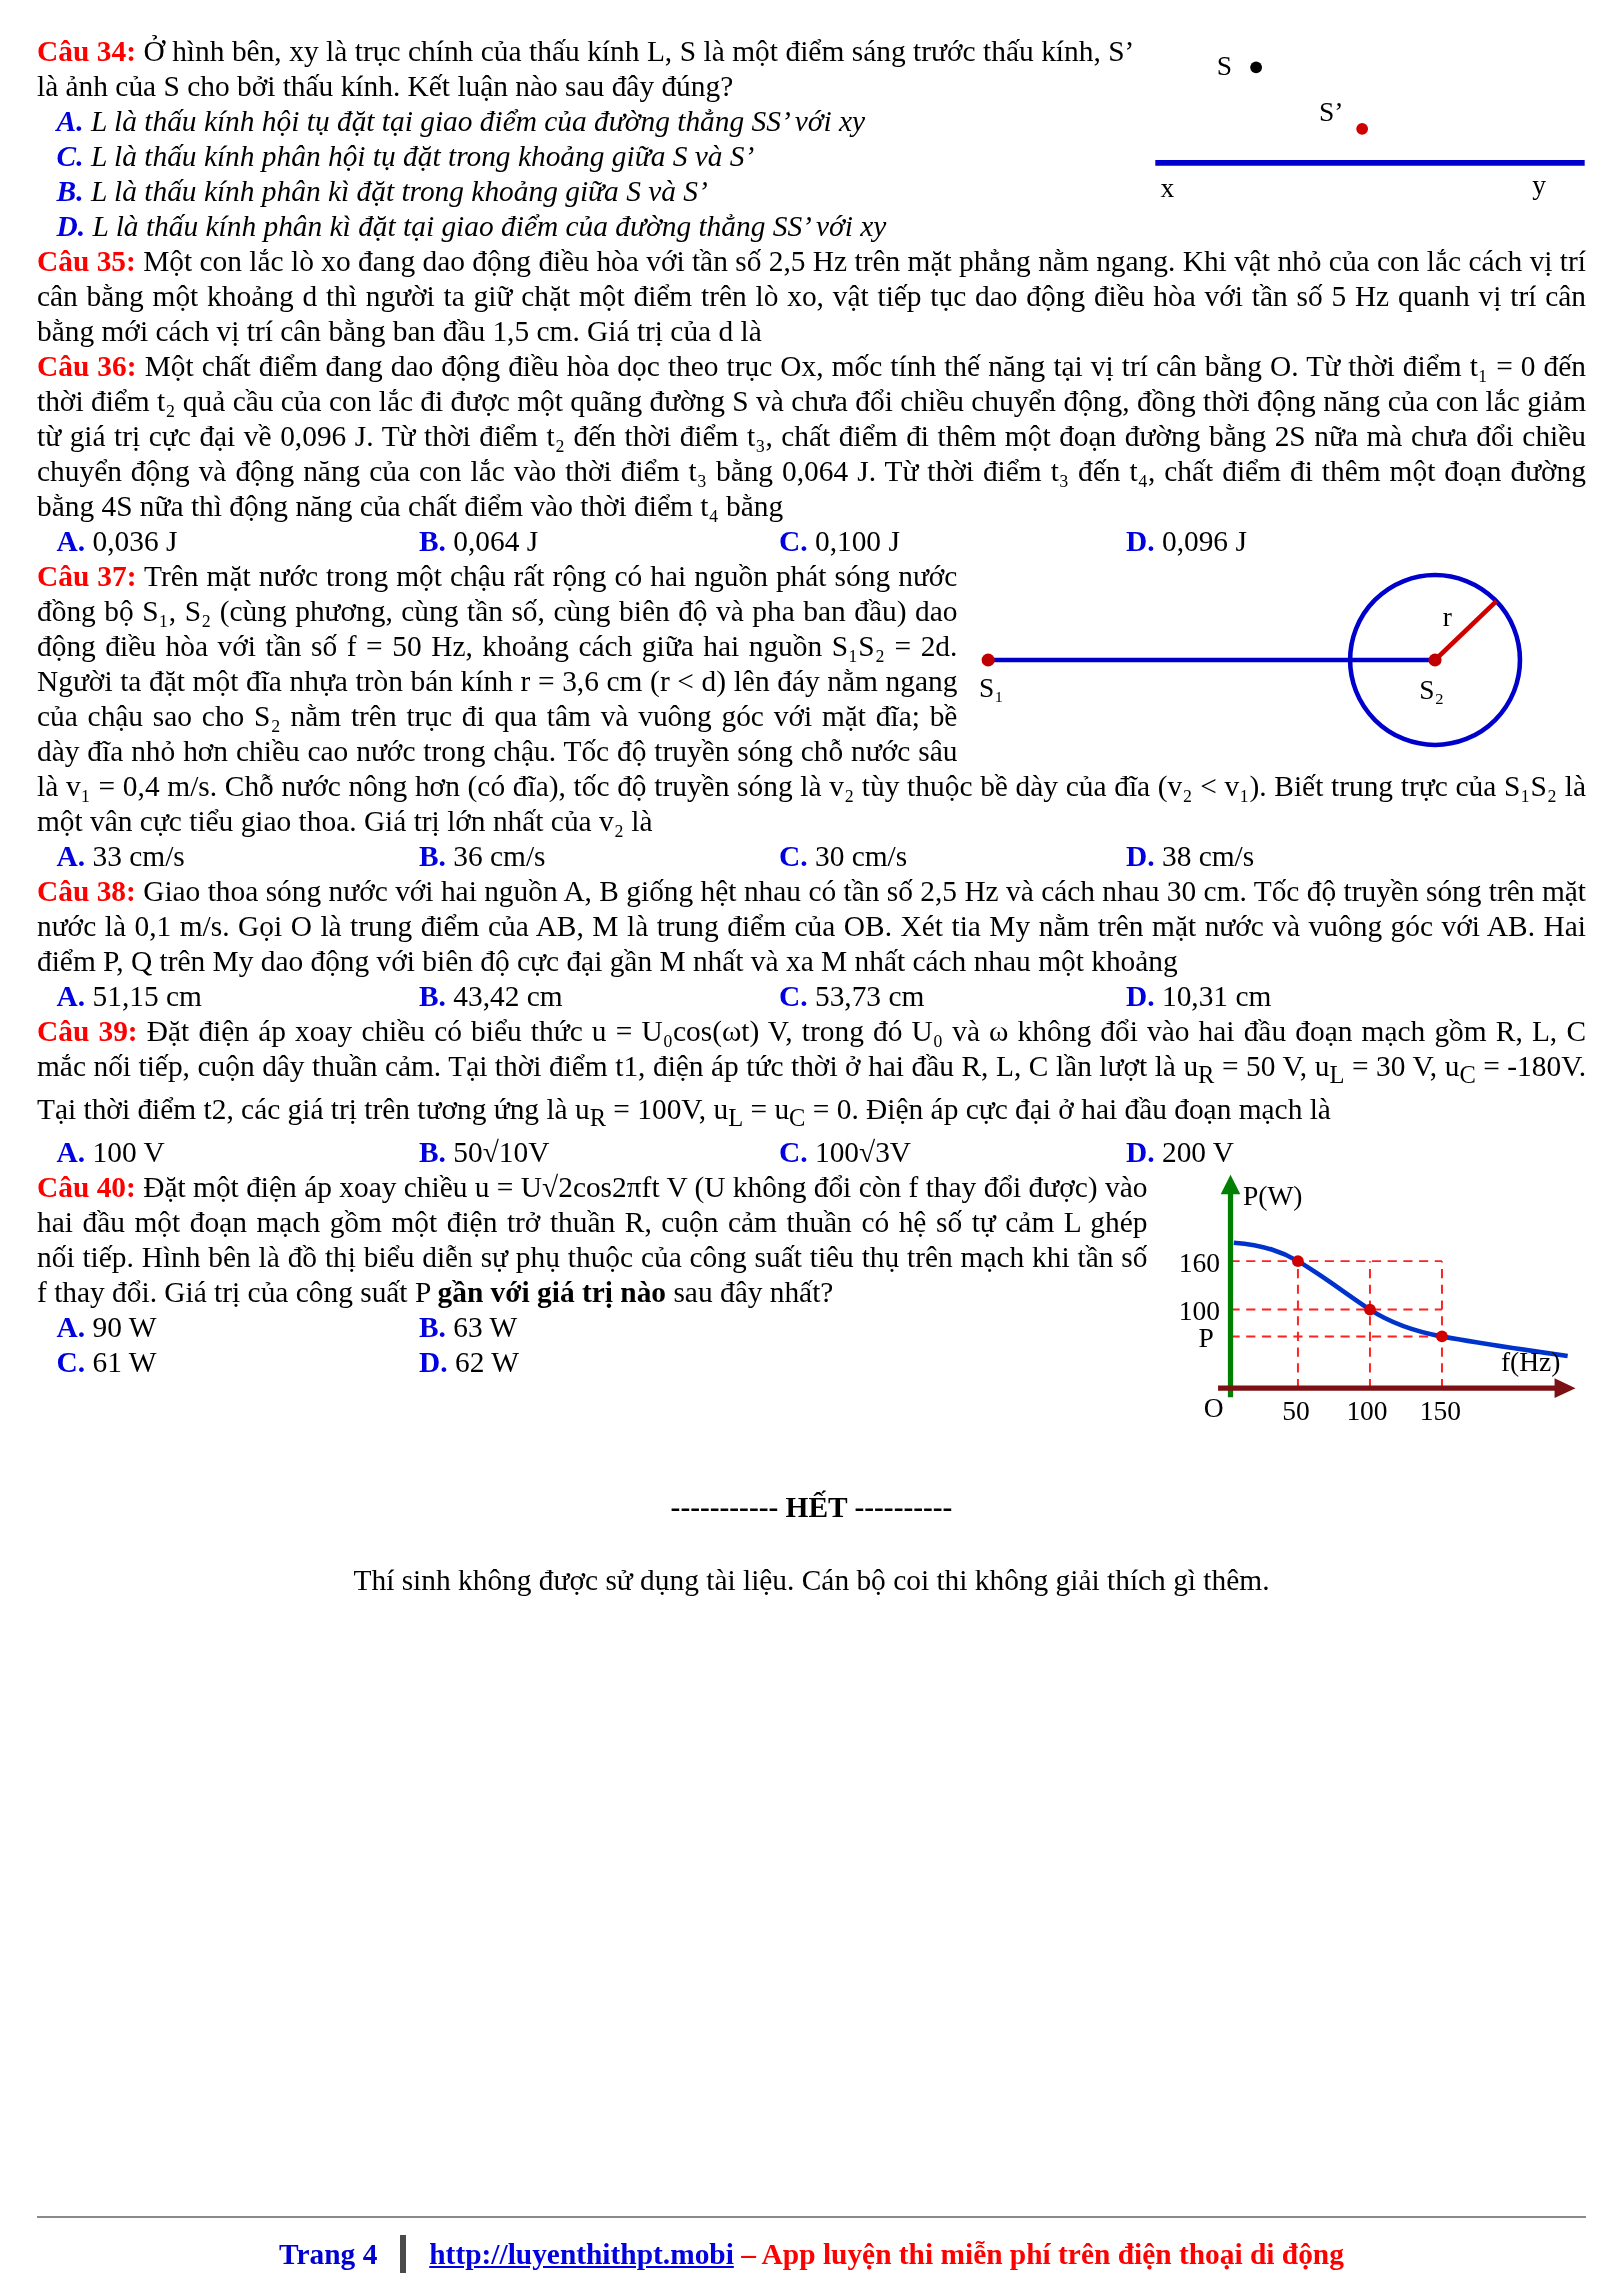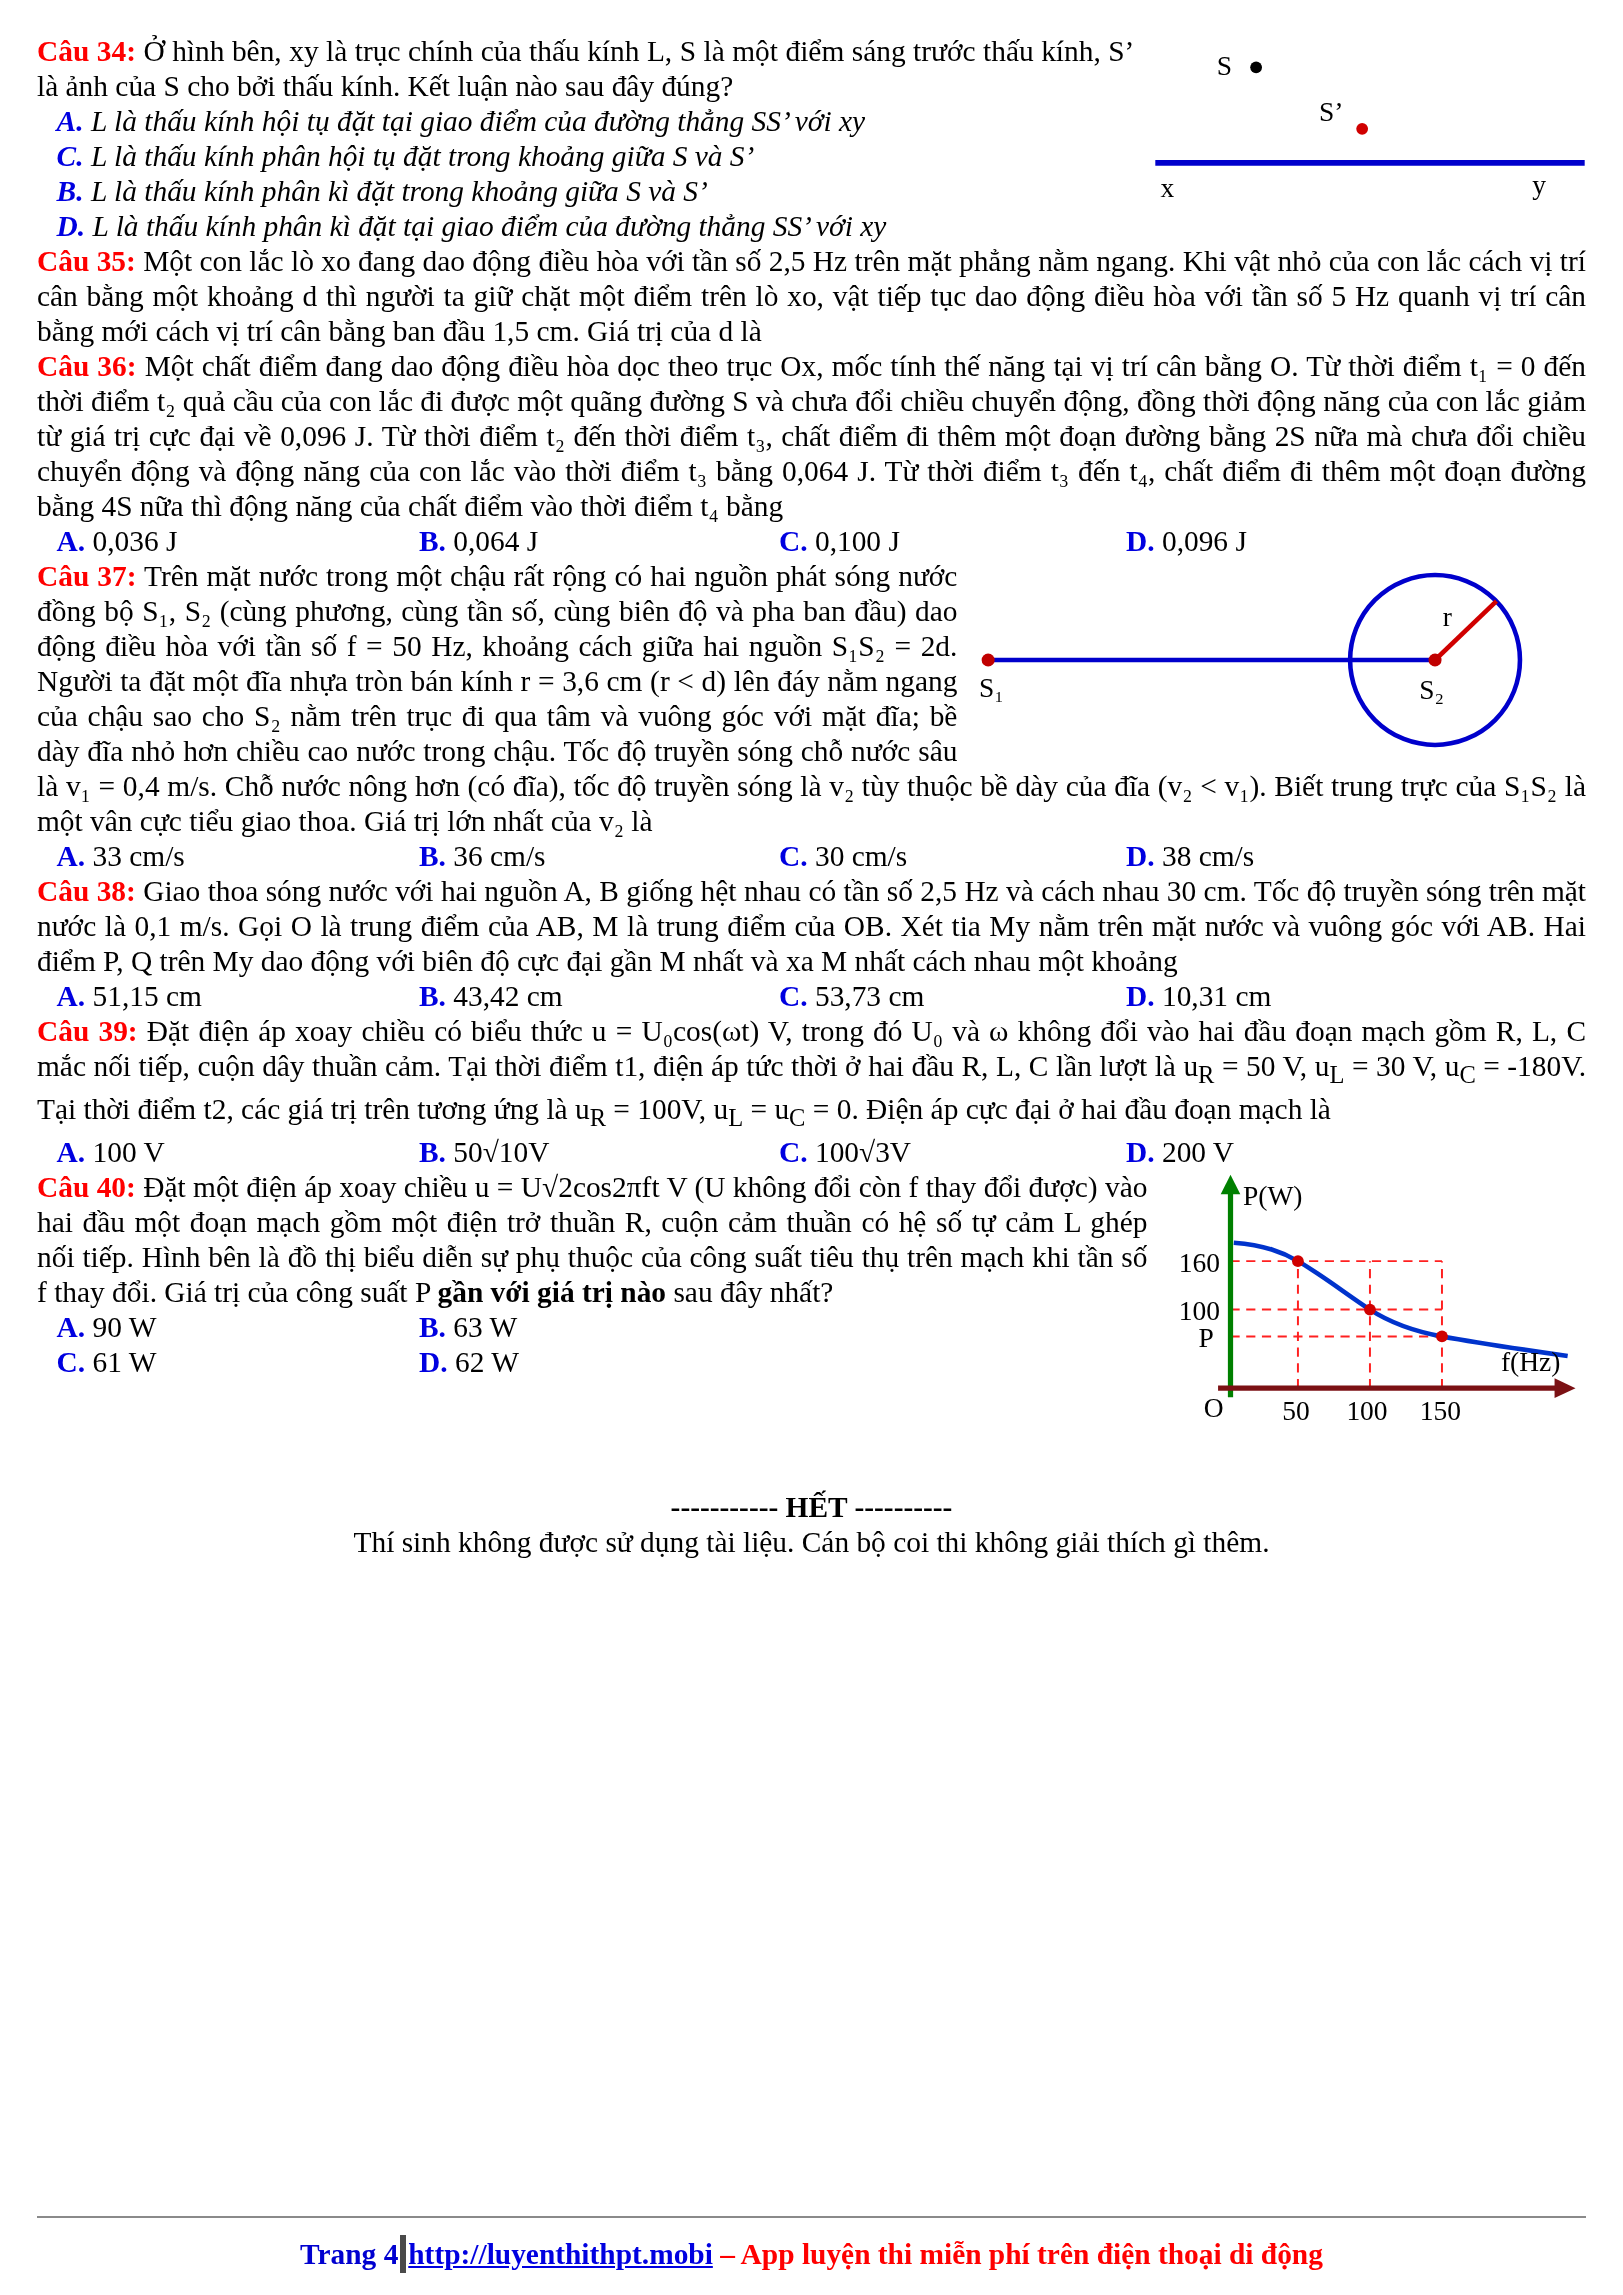--- a/index.html
+++ b/index.html
@@ -21,28 +21,28 @@
   .okey { color: #0000e0; font-weight: bold; }
   .opts-row { position: relative; height: 35px; }
   .opts-row .c1 { position: absolute; left: 19.6px; white-space: nowrap; }
   .opts-row .c2 { position: absolute; left: 382px; white-space: nowrap; }
   .opts-row .c3 { position: absolute; left: 742px; white-space: nowrap; }
   .opts-row .c4 { position: absolute; left: 1089px; white-space: nowrap; }
   .opt-line { padding-left: 19.6px; font-style: italic; }
   .fig { float: right; margin: 2.6px 0 5.2px 19.6px; }
   .fig text { font-family: "Liberation Serif", "DejaVu Serif", serif; font-size: 42px; fill: #000; }
   .het { text-align: center; font-weight: bold; margin-top: 110px; }
-  .closing { text-align: center; }
+  .closing { text-align: center; margin-top: 38px; }
   .footer-rule {
     position: absolute; left: 37px; right: 37px; bottom: 77px;
     border-top: 2.6px solid #8a8a8a;
   }
   .footer {
     position: absolute; left: 37px; right: 37px; bottom: 22px;
-    display: flex; justify-content: center; align-items: center; gap: 2px;
+    display: flex; justify-content: center; align-items: center; gap: 23px;
     font-weight: bold;
   }
   .page-label { color: #0000d0; }
   .sep { width: 5.9px; height: 38px; background: #4a4a4a; }
   .link { color: #0000e0; text-decoration: underline; }
   .footer-note { color: #ff0000; }
 </style>
 </head>
 <body>
 

